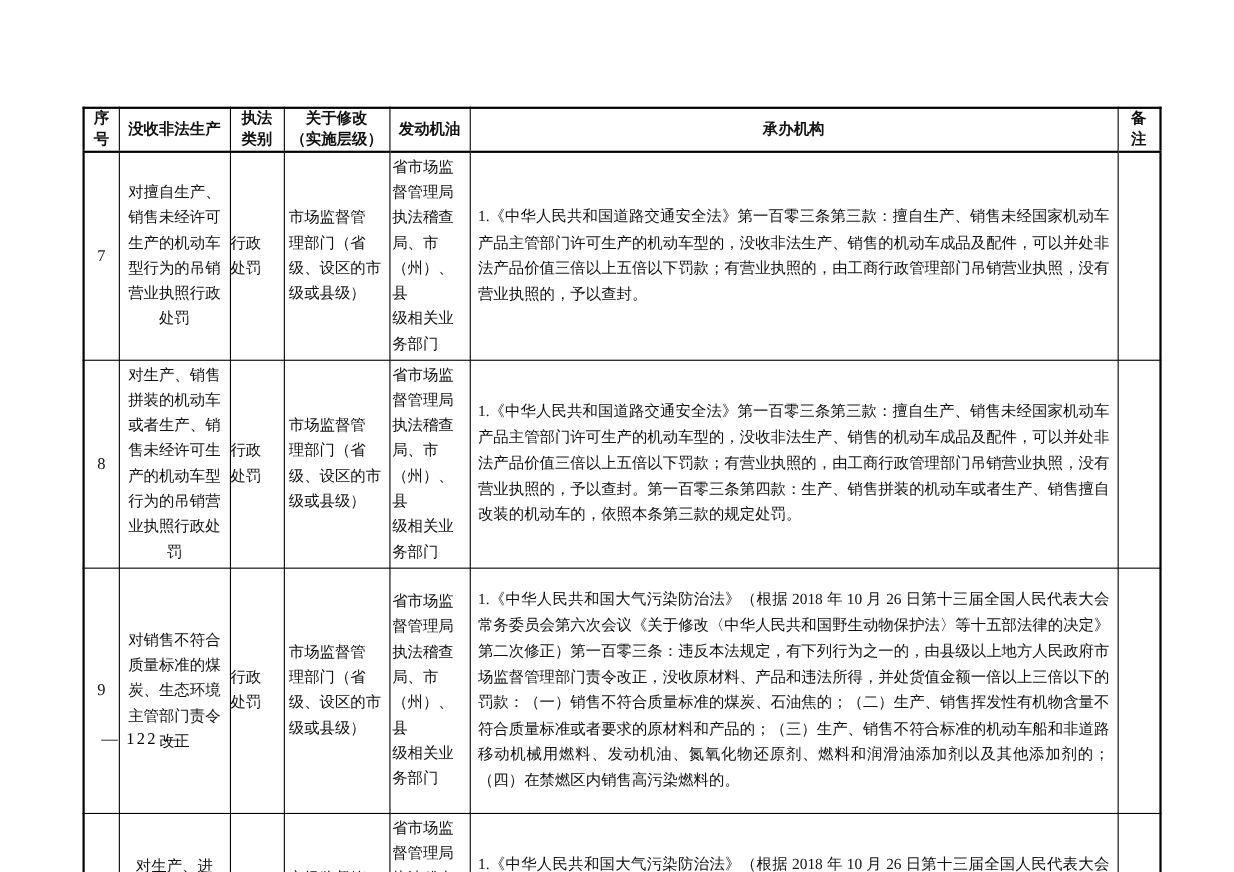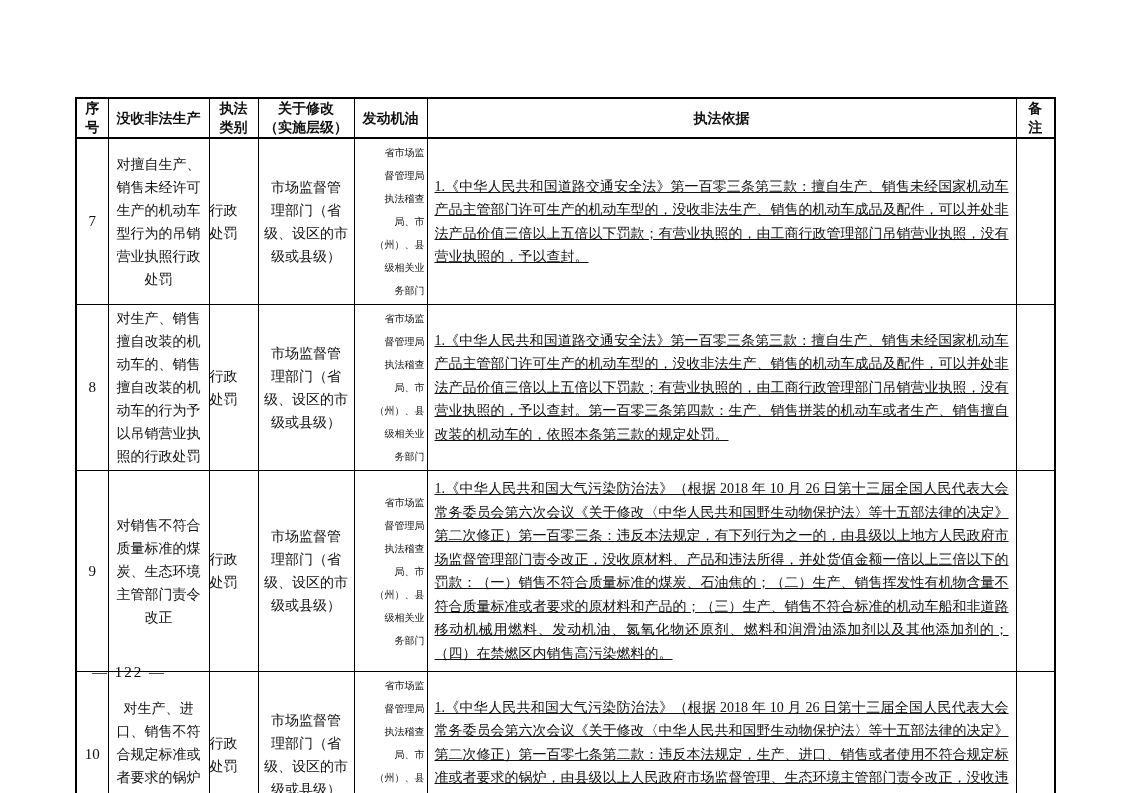--- a/index.html
+++ b/index.html
@@ -43,38 +43,37 @@
     text-align: center;
     line-height: 23px;
     padding: 2px 4px;
     font-family: Liberation Serif, serif;
   }
   .law-table td.c-cat {
     line-height: 23px;
     white-space: pre-line;
   }
   .law-table td.c-subject {
-    text-align: center;
+    text-align: left;
     line-height: 23px;
     white-space: pre-line;
     padding: 2px 4px;
   }
   .law-table td.c-agency {
-    text-align: right;
+    text-align: left;
     line-height: 23px;
     white-space: pre-line;
-    font-size: 10px;
+    font-size: 14px;
     padding: 2px 2px;
   }
   .law-table td.c-basis {
     text-align: justify;
     line-height: 23.5px;
-    padding: 6px 7px;
+    padding: 17px 7px;
     vertical-align: middle;
-    text-decoration: underline;
   }
   .law-table td.c-remark { text-align: center; }
   tr.row-7 { height: 141px; }
   tr.row-8 { height: 134px; }
   tr.row-9 { height: 145px; }
   tr.row-10 { height: 136px; }
   .page-number {
     position: absolute;
     left: 92px;
     top: 664px;
@@ -101,21 +100,21 @@
     <thead>
       <tr>
         <th>序
 号</th>
         <th>没收非法生产</th>
         <th>执法
 类别</th>
         <th>关于修改
 （实施层级）</th>
         <th>发动机油</th>
-        <th>执法依据</th>
+        <th>承办机构</th>
         <th>备
 注</th>
       </tr>
     </thead>
     <tbody>
       <tr class="row-7">
         <td class="c-no">7</td>
         <td class="c-item">对擅自生产、销售未经许可生产的机动车型行为的吊销营业执照行政处罚</td>
         <td class="c-cat">行政
 处罚</td>
@@ -128,21 +127,21 @@
 执法稽查
 局、市
 （州）、县
 级相关业
 务部门</td>
         <td class="c-basis">1.《中华人民共和国道路交通安全法》第一百零三条第三款：擅自生产、销售未经国家机动车产品主管部门许可生产的机动车型的，没收非法生产、销售的机动车成品及配件，可以并处非法产品价值三倍以上五倍以下罚款；有营业执照的，由工商行政管理部门吊销营业执照，没有营业执照的，予以查封。</td>
         <td class="c-remark"></td>
       </tr>
       <tr class="row-8">
         <td class="c-no">8</td>
-        <td class="c-item">对生产、销售擅自改装的机动车的、销售擅自改装的机动车的行为予以吊销营业执照的行政处罚</td>
+        <td class="c-item">对生产、销售拼装的机动车或者生产、销售未经许可生产的机动车型行为的吊销营业执照行政处罚</td>
         <td class="c-cat">行政
 处罚</td>
         <td class="c-subject">市场监督管
 理部门（省
 级、设区的市
 级或县级）</td>
         <td class="c-agency">省市场监
 督管理局
 执法稽查
 局、市

